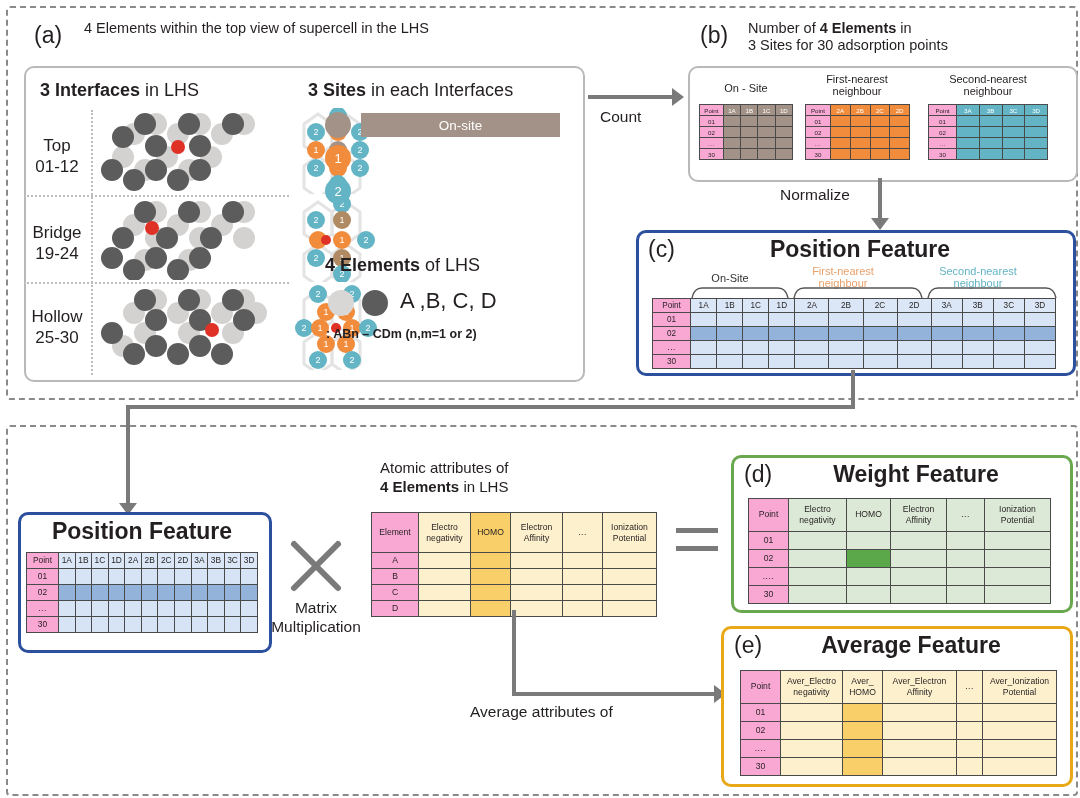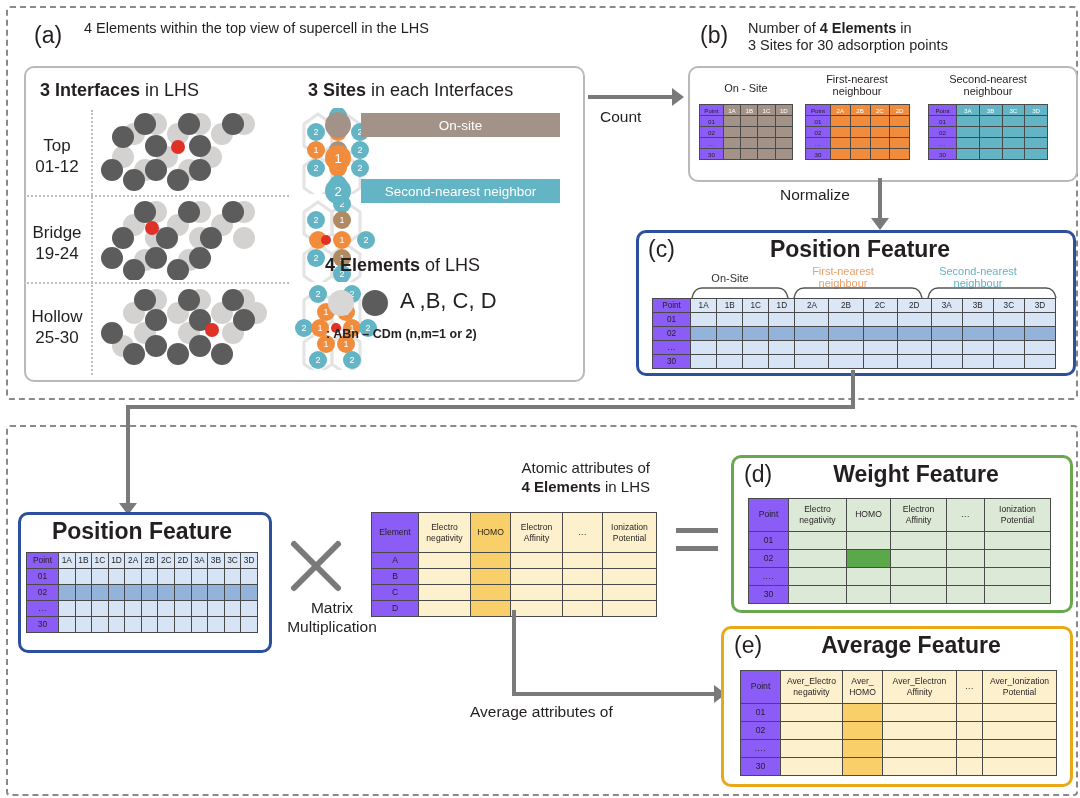--- a/index.html
+++ b/index.html
@@ -21,21 +21,21 @@
   .caption{font-size:14.5px;line-height:17px;color:#231f20;}
   .caption b{font-weight:700;}
   .panel-title{font-size:23px;font-weight:700;color:#231f20;text-align:center;}
   .hdr{font-size:18px;color:#231f20;}
   .hdr b{font-weight:700;}
 
   
   table.t{border-collapse:collapse;table-layout:fixed;}
   table.t td,table.t th{border:1px solid #4a4a4a;font-weight:400;text-align:center;
       padding:0;overflow:hidden;white-space:nowrap;}
-  .pointcol{background:#8b5cf6;}
+  .pointcol{background:#f9a8d4;}
 
   
   .tb td,.tb th{height:10px;font-size:6.2px;line-height:7px;}
   .tb .pointcol{width:22px;}
   .tb col.dat{width:16px;}
 
   
   .tc td,.tc th{height:13px;font-size:8.2px;line-height:9px;}
 
   
@@ -311,21 +311,20 @@
 <div class="abs" style="left:325px;top:112px;width:235px;">
   <div class="legend-row">
     <div class="legend-dot f-brown"></div>
     <div class="legend-bar f-brown">On-site</div>
   </div>
   <div class="legend-row">
     <div class="legend-dot f-orange">1</div>
   </div>
   <div class="legend-row">
     <div class="legend-dot f-teal">2</div>
-    <div class="legend-bar f-teal">Second-nearest neighbor</div>
   </div>
 </div>
 
 <div class="hdr abs" style="left:325px;top:255px;">
   <b>4 Elements</b><span> of LHS</span>
 </div>
 <div class="abs" style="left:328px;top:290px;width:26px;height:26px;border-radius:50%;background:#d9d7d5;"></div>
 <div class="abs" style="left:362px;top:290px;width:26px;height:26px;border-radius:50%;background:#5c5c5c;"></div>
 <div class="abs" style="left:400px;top:288px;font-size:22px;">A ,B, C, D</div>
 <div class="abs" style="left:326px;top:327px;font-size:12.5px;font-weight:700;">: ABn – CDm  (n,m=1 or 2)</div>
@@ -711,26 +710,26 @@
       </tr>
 </tbody>
   </table>
 
 <svg class="abs" style="left:288px;top:538px;" width="56" height="56">
   <g stroke="#7a7a7a" stroke-width="6" stroke-linecap="round">
     <line x1="6" y1="6" x2="50" y2="50"></line>
       <line x1="50" y1="6" x2="6" y2="50"></line>
   </g>
 </svg>
-<div class="abs" style="left:268px;top:598px;width:96px;text-align:center;font-size:15.5px;line-height:19px;margin-left:16px;">
+<div class="abs" style="left:268px;top:598px;width:96px;text-align:center;font-size:15.5px;line-height:19px;">
   <div>Matrix</div>
   <div>Multiplication</div>
 </div>
 
-<div class="abs" style="left:400px;top:458px;width:250px;text-align:right;font-size:15px;line-height:19px;">
+<div class="abs" style="left:380px;top:458px;width:250px;text-align:left;font-size:15px;line-height:19px;">
   <div>Atomic attributes of</div>
   <div>
     <b>4 Elements</b><span> in LHS</span>
   </div>
 </div>
 
 <table class="t ta" style="position:absolute;left:371px;top:512px;width:285px;">
   <colgroup>
       <col style="width:47px">
       <col style="width:52px">

